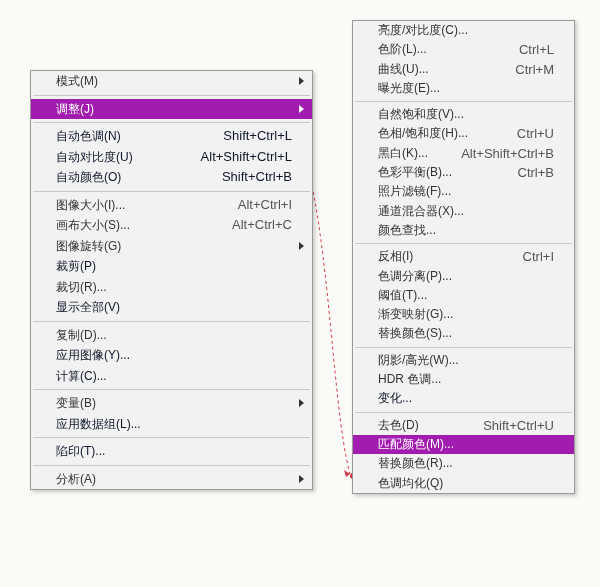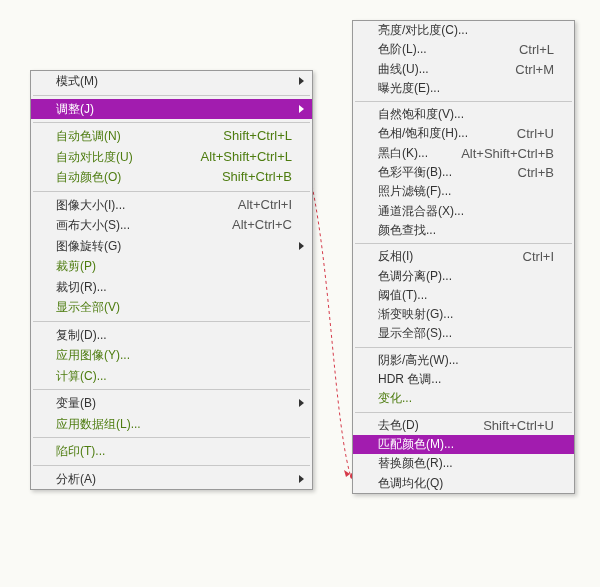--- a/index.html
+++ b/index.html
@@ -34,21 +34,21 @@
     align-items: center;
     height: 20.5px;
     padding: 0 20px 0 25px;
     position: relative;
     font-size: 12px;
     line-height: 20.5px;
   }
   .menu-right .item { height: 19.3px; line-height: 19.3px; }
   .item .label { flex: 1; white-space: nowrap; }
   .item .shortcut { color: #555; font-size: 13px; }
-  .item.disabled .label, .item.disabled .shortcut { color: #4d7c0f; }
+  .item.disabled .label, .item.disabled .shortcut { color: #0f172a; }
   .item.highlight {
     background: #a21caf;
     color: #fff;
   }
   .item.highlight .label, .item.highlight .shortcut { color: #fff; }
   .sep {
     height: 1px;
     background: #c8c8c8;
     margin: 3px 2px;
   }
@@ -209,21 +209,21 @@
     <div class="item">
       <span class="label">色调分离(P)...</span>
     </div>
     <div class="item">
       <span class="label">阈值(T)...</span>
     </div>
     <div class="item">
       <span class="label">渐变映射(G)...</span>
     </div>
     <div class="item">
-      <span class="label">显示全部(S)...</span>
+      <span class="label">替换颜色(S)...</span>
     </div>
     <div class="sep"></div>
     <div class="item">
       <span class="label">阴影/高光(W)...</span>
     </div>
     <div class="item">
       <span class="label">HDR 色调...</span>
     </div>
     <div class="item disabled">
       <span class="label">变化...</span>

